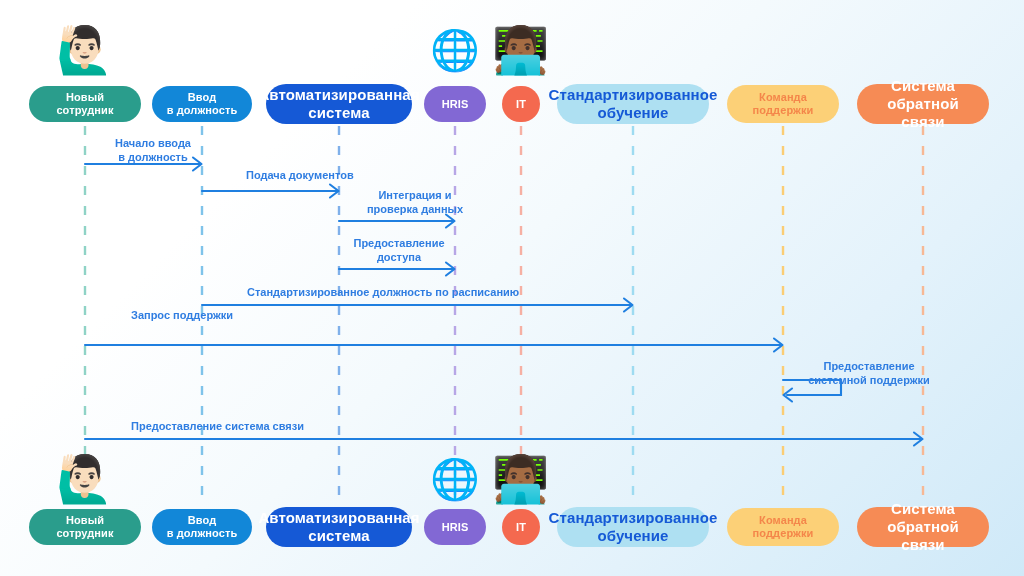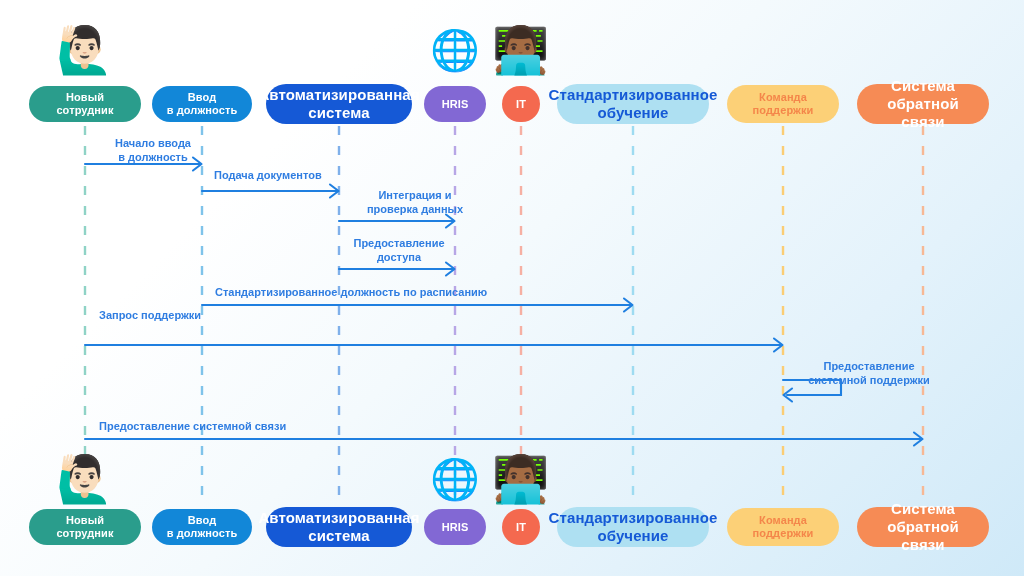--- a/index.html
+++ b/index.html
@@ -69,20 +69,21 @@
     line-height: 1.3;
     white-space: pre-line;
     user-select: none;
   }
   .msg-label.center {
     transform: translateX(-50%);
     text-align: center;
   }
   .msg-label.left {
     text-align: left;
+    margin-left: 32px;
   }
 </style>
 </head>
 <body>
 
 <div id="stage">
 
   <svg id="svg-layer" viewBox="0 0 1024 576" xmlns="http://www.w3.org/2000/svg">
     <g id="lifelines">
         <line x1="85" y1="126" x2="85" y2="505" stroke="#8fd3c6" stroke-width="2.4" stroke-dasharray="9 11" stroke-linecap="butt"></line>
@@ -177,16 +178,16 @@
 в должность</div>
       <div class="msg-label left" style="left: 214px; top: 168px; color: rgb(47, 125, 225);">Подача документов</div>
       <div class="msg-label center" style="left: 415px; top: 188px; color: rgb(47, 125, 225);">Интеграция и
 проверка данных</div>
       <div class="msg-label center" style="left: 399px; top: 236px; color: rgb(47, 125, 225);">Предоставление
 доступа</div>
       <div class="msg-label left" style="left: 215px; top: 285px; color: rgb(47, 125, 225);">Стандартизированное должность по расписанию</div>
       <div class="msg-label left" style="left: 99px; top: 308px; color: rgb(47, 125, 225);">Запрос поддержки</div>
       <div class="msg-label center" style="left: 869px; top: 359px; color: rgb(47, 125, 225);">Предоставление
 системной поддержки</div>
-      <div class="msg-label left" style="left: 99px; top: 419px; color: rgb(47, 125, 225);">Предоставление системной связи</div>
+      <div class="msg-label left" style="left: 99px; top: 419px; color: rgb(47, 125, 225);">Предоставление система связи</div>
     </div>
 
 </div>
 
 </body></html>

